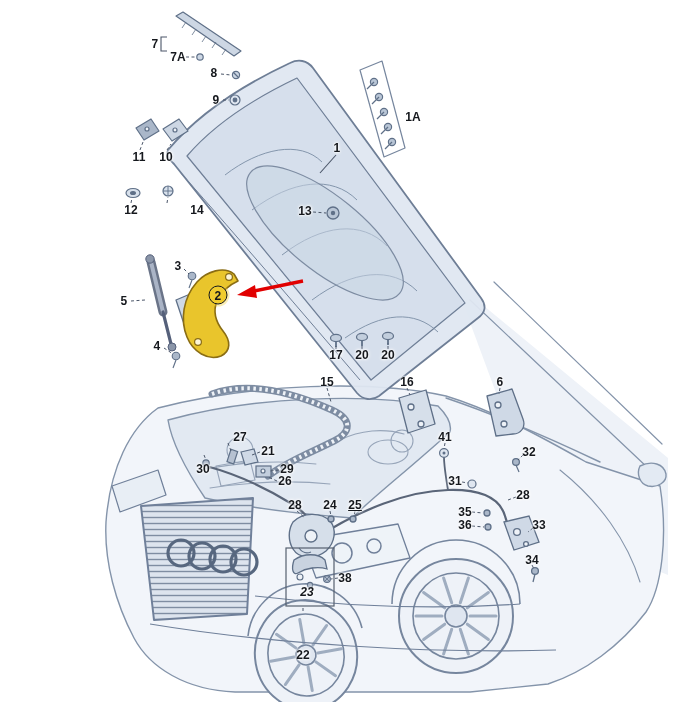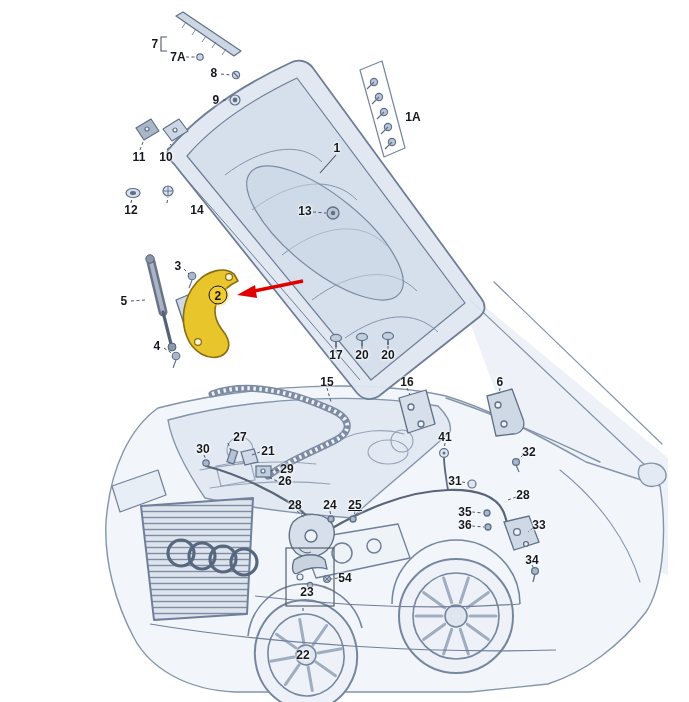--- a/index.html
+++ b/index.html
@@ -353,32 +353,32 @@
       <div class="callout" style="left: 124px; top: 301px;">5</div>
       <div class="callout" style="left: 157px; top: 346px;">4</div>
       <div class="callout" style="left: 336px; top: 355px;">17</div>
       <div class="callout" style="left: 362px; top: 355px;">20</div>
       <div class="callout" style="left: 388px; top: 355px;">20</div>
       <div class="callout" style="left: 327px; top: 382px;">15</div>
       <div class="callout" style="left: 407px; top: 382px;">16</div>
       <div class="callout" style="left: 500px; top: 382px;">6</div>
       <div class="callout" style="left: 445px; top: 437px;">41</div>
       <div class="callout" style="left: 240px; top: 437px;">27</div>
-      <div class="callout" style="left: 203px; top: 449px;">30</div>
+      <div class="callout" style="left: 203px; top: 469px;">30</div>
       <div class="callout" style="left: 268px; top: 451px;">21</div>
       <div class="callout" style="left: 529px; top: 452px;">32</div>
       <div class="callout" style="left: 287px; top: 469px;">29</div>
       <div class="callout" style="left: 285px; top: 481px;">26</div>
       <div class="callout" style="left: 455px; top: 481px;">31</div>
       <div class="callout" style="left: 523px; top: 495px;">28</div>
       <div class="callout" style="left: 295px; top: 505px;">28</div>
       <div class="callout" style="left: 330px; top: 505px;">24</div>
       <div class="callout" style="left: 355px; top: 505px; text-decoration: underline;">25</div>
       <div class="callout" style="left: 465px; top: 512px;">35</div>
       <div class="callout" style="left: 465px; top: 525px;">36</div>
       <div class="callout" style="left: 539px; top: 525px;">33</div>
       <div class="callout" style="left: 532px; top: 560px;">34</div>
-      <div class="callout" style="left: 345px; top: 578px;">54</div>
-      <div class="callout" style="left: 307px; top: 592px;">23</div>
+      <div class="callout" style="left: 345px; top: 578px;">38</div>
+      <div class="callout" style="left: 307px; top: 592px; font-style: italic;">23</div>
       <div class="callout" style="left: 303px; top: 616px; margin-top: 39px;">22</div>
     </div>
 
 </div>
 
 </body></html>

